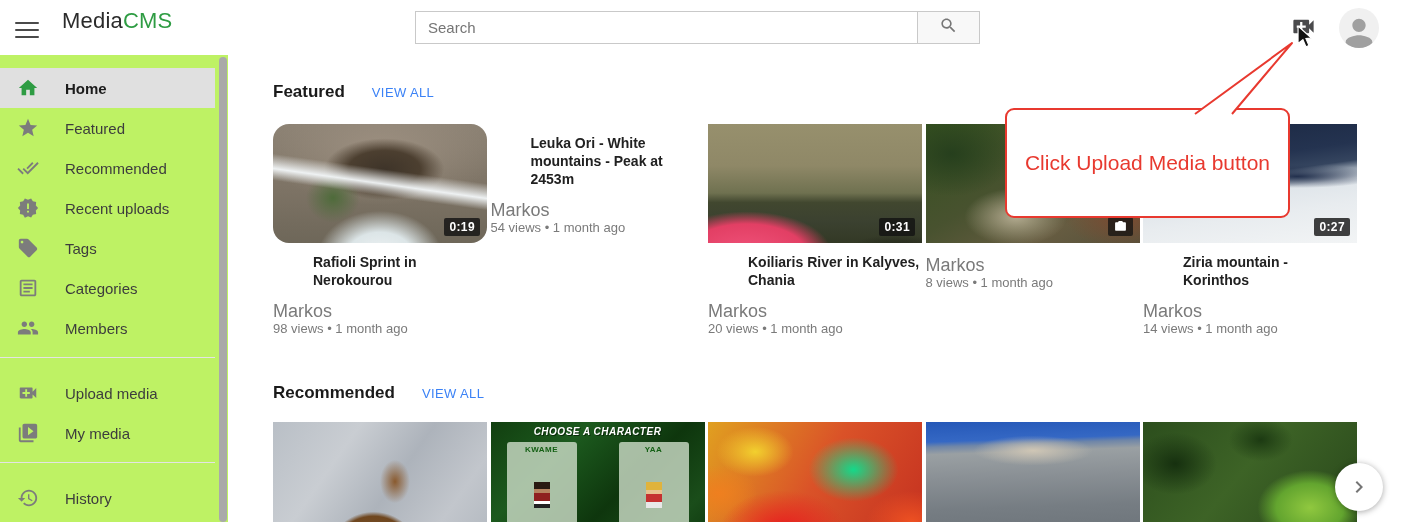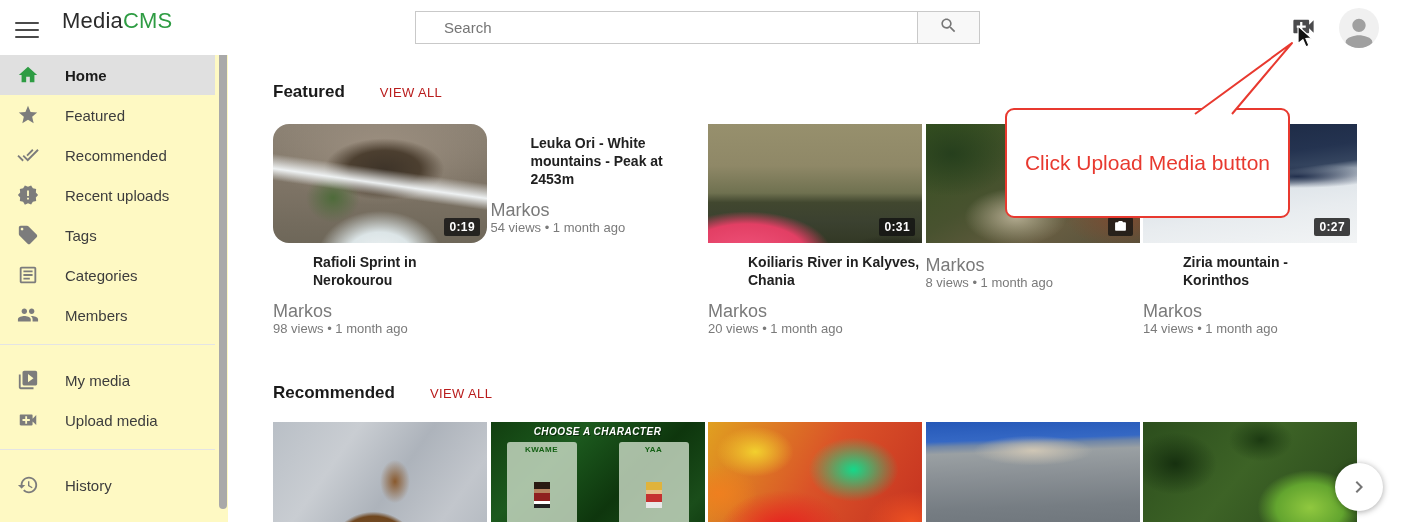--- a/index.html
+++ b/index.html
@@ -7,50 +7,50 @@
     font-family:"Liberation Sans","DejaVu Sans",sans-serif; }
   body { position:relative; }
 
   
   .topbar { position:absolute; top:0; left:0; width:1404px; height:55px; background:#fff; z-index:30; }
   .hamburger { position:absolute; left:15px; top:17px; width:26px; height:22px; cursor:pointer; }
   .hamburger span { display:block; width:24px; height:2.6px; background:#4a4a4a; margin:4.5px 0; border-radius:1px; }
   .logo { position:absolute; left:62px; top:8px; font-size:22px; letter-spacing:.2px; color:#2b2b2b; }
   .logo .cms { color:#2e9c43; }
   .searchwrap { position:absolute; left:415px; top:11px; display:flex; }
-  .search-input { width:502px; height:33px; border:1px solid #c9c9c9; border-right:none; padding:0 28px;
+  .search-input { width:502px; height:33px; border:1px solid #c9c9c9; border-right:none; padding:0 12px;
     font-size:15px; color:#333; outline:none; background:#fff; font-family:inherit; }
   .search-input::placeholder { color:#757575; }
   .search-btn { width:63px; height:33px; border:1px solid #c9c9c9; background:#f8f8f8;
     display:flex; align-items:center; justify-content:center; cursor:pointer; }
   .upload-top { position:absolute; left:1289px; top:14px; width:28px; height:28px; cursor:pointer;
     display:flex; align-items:center; justify-content:center; }
   .avatar { position:absolute; left:1339px; top:8px; width:40px; height:40px; border-radius:50%;
     background:#f0f0f0; overflow:hidden; cursor:pointer; }
   .avatar svg { display:block; margin:4px auto 0; }
   .cursor { position:absolute; left:1296px; top:26px; z-index:60; }
 
   
-  .sidebar { position:absolute; top:42px; left:0; width:228px; bottom:0; background:#fef9c3; z-index:10; padding-top:13px;text-align:center; }
+  .sidebar { position:absolute; top:55px; left:0; width:228px; bottom:0; background:#bef264; z-index:10; padding-top:13px;text-align:center; }
   .sb-item { position:relative; height:40px; width:215px; display:flex; align-items:center; cursor:pointer; }
   .sb-item.active { background:#e0e0e0; }
   .sb-icon { position:absolute; left:17px; top:9px; width:22px; height:22px; }
   .sb-icon svg { width:22px; height:22px; fill:#7c7c7c; }
   .sb-item.active .sb-icon svg { fill:#2e9c43; }
   .sb-label { margin-left:65px; font-size:15px; color:#3d3d3d; }
   .sb-item.active .sb-label { font-weight:bold; color:#1c1c1c; }
   .sb-divider { height:1px; background:#e4e4e4; width:215px; margin:9px 0 15px 0; }
   .sb-scrollbar { position:absolute; left:219px; top:2px; width:8px; height:465px;
     background:#a9a9a9; border-radius:4px; }
 
   
   .main { position:absolute; left:228px; top:55px; right:0; bottom:0; background:#fff; }
   .section-head { position:absolute; left:45px; display:flex; align-items:baseline; }
   .section-title { font-size:17px; font-weight:bold; color:#1a1a1a; }
-  .view-all { font-size:13px; color:#b91c1c; margin-left:35px; letter-spacing:.4px; cursor:pointer; }
+  .view-all { font-size:13px; color:#3b82f6; margin-left:27px; letter-spacing:.4px; cursor:pointer; }
   .head-1 { top:27px; }
   .head-2 { top:328px; }
   .row { position:absolute; left:45px; display:flex; gap:3.5px; }
   .row-1 { top:69px; }
   .row-2 { top:367px; }
   .card { width:214px; }
   .thumb { position:relative; width:214px; height:119px; overflow:hidden; cursor:pointer; }
   .dur { position:absolute; right:7px; bottom:7px; background:rgba(18,18,18,.8); color:#fff;
     font-size:12px; font-weight:bold; padding:2px 5px; border-radius:2px; letter-spacing:.4px; }
   .cam-badge { position:absolute; right:7px; bottom:7px; background:rgba(18,18,18,.75);
@@ -199,29 +199,29 @@
   </div>
   <div class="sb-item">
     <span class="sb-icon"><svg viewBox="0 0 24 24">
           <path d="M16 11c1.66 0 2.99-1.34 2.99-3S17.66 5 16 5c-1.66 0-3 1.34-3 3s1.34 3 3 3zm-8 0c1.66 0 2.99-1.34 2.99-3S9.66 5 8 5C6.34 5 5 6.34 5 8s1.34 3 3 3zm0 2c-2.33 0-7 1.17-7 3.5V19h14v-2.5c0-2.33-4.67-3.5-7-3.5zm8 0c-.29 0-.62.02-.97.05 1.16.84 1.97 1.97 1.97 3.45V19h6v-2.5c0-2.33-4.67-3.5-7-3.5z"></path>
         </svg></span>
     <span class="sb-label">Members</span>
   </div>
   <div class="sb-divider"></div>
   <div class="sb-item">
     <span class="sb-icon"><svg viewBox="0 0 24 24">
+          <path d="M17 10.5V7c0-.55-.45-1-1-1H4c-.55 0-1 .45-1 1v10c0 .55.45 1 1 1h12c.55 0 1-.45 1-1v-3.5l4 4v-11l-4 4zM14 13h-3v3H9v-3H6v-2h3V8h2v3h3v2z"></path>
+        </svg></span>
+    <span class="sb-label">Upload media</span>
+  </div>
+  <div class="sb-item">
+    <span class="sb-icon"><svg viewBox="0 0 24 24">
           <path d="M4 6H2v14c0 1.1.9 2 2 2h14v-2H4V6zm16-4H8c-1.1 0-2 .9-2 2v12c0 1.1.9 2 2 2h12c1.1 0 2-.9 2-2V4c0-1.1-.9-2-2-2zm-8 12.5v-9l6 4.5-6 4.5z"></path>
         </svg></span>
     <span class="sb-label">My media</span>
-  </div>
-  <div class="sb-item">
-    <span class="sb-icon"><svg viewBox="0 0 24 24">
-          <path d="M17 10.5V7c0-.55-.45-1-1-1H4c-.55 0-1 .45-1 1v10c0 .55.45 1 1 1h12c.55 0 1-.45 1-1v-3.5l4 4v-11l-4 4zM14 13h-3v3H9v-3H6v-2h3V8h2v3h3v2z"></path>
-        </svg></span>
-    <span class="sb-label">Upload media</span>
   </div>
   <div class="sb-divider"></div>
   <div class="sb-item">
     <span class="sb-icon"><svg viewBox="0 0 24 24">
           <path d="M13 3c-4.97 0-9 4.03-9 9H1l3.89 3.89.07.14L9 12H6c0-3.87 3.13-7 7-7s7 3.13 7 7-3.13 7-7 7c-1.93 0-3.68-.79-4.94-2.06l-1.42 1.42C8.27 19.99 10.51 21 13 21c4.97 0 9-4.03 9-9s-4.03-9-9-9zm-1 5v5l4.28 2.54.72-1.21-3.5-2.08V8H12z"></path>
         </svg></span>
     <span class="sb-label">History</span>
   </div>
   <div class="sb-scrollbar"></div>
 </div>

